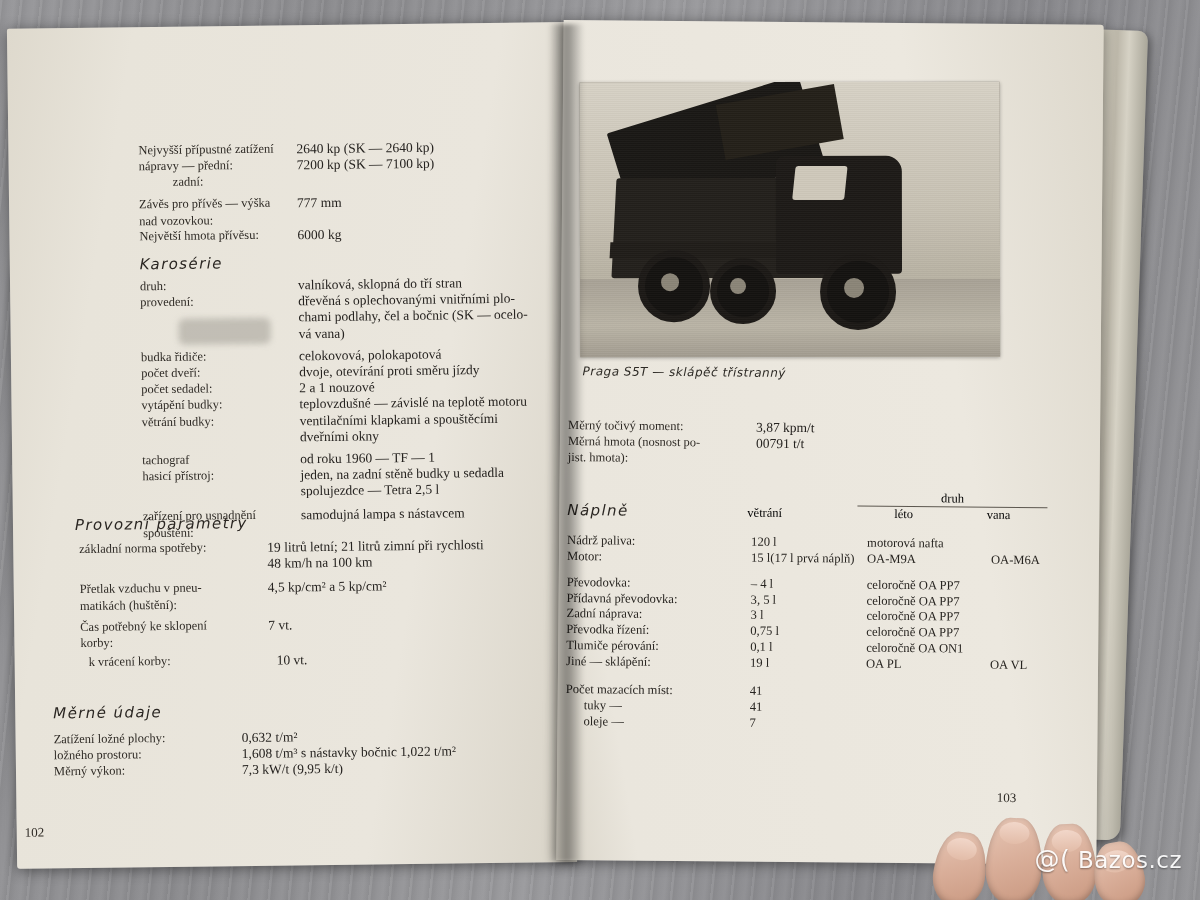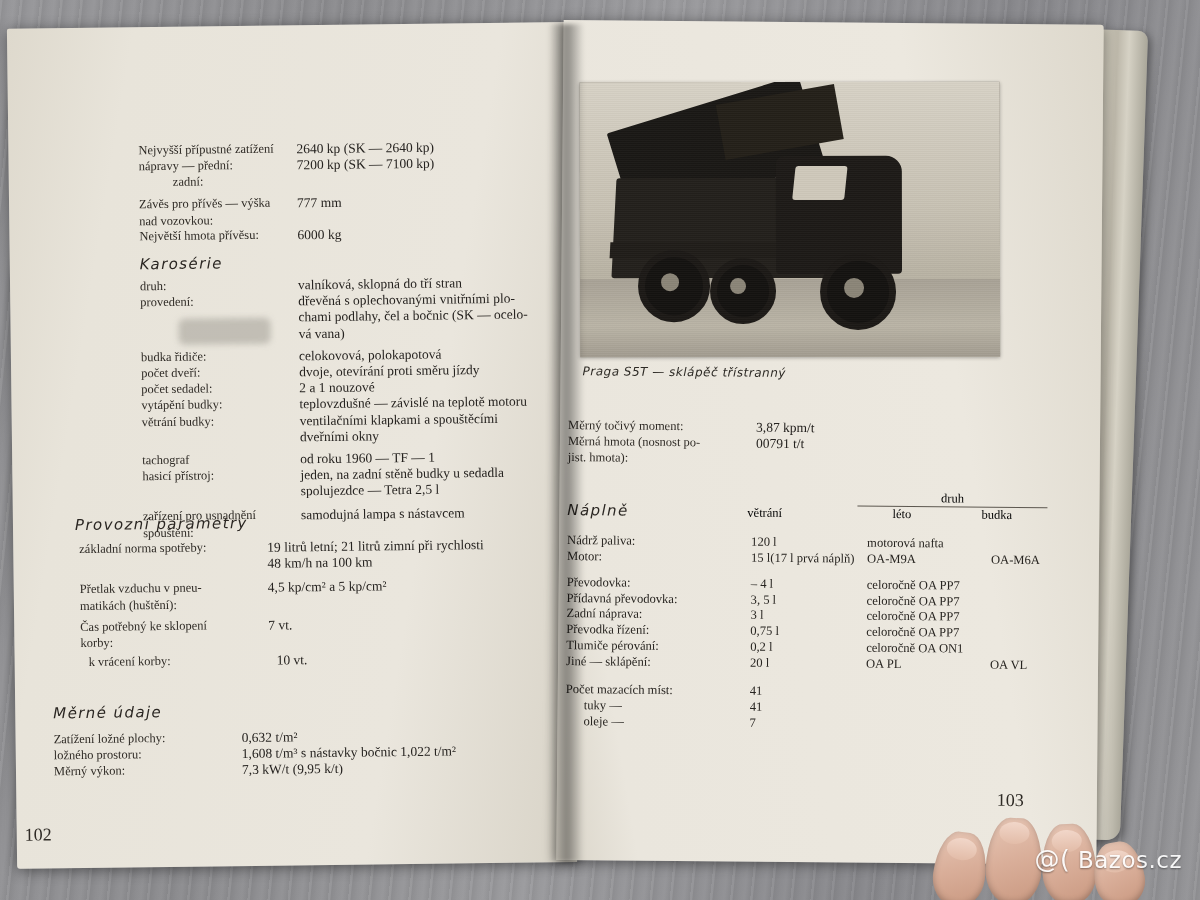--- a/index.html
+++ b/index.html
@@ -67,21 +67,21 @@
   .sec-head{
     font-family:"DejaVu Sans", sans-serif;
     font-style:italic;
     font-size:15px;
     letter-spacing:1.4px;
     color:#2a2622;
   }
   .lbl{font-size:12.5px;color:#2e2a25;font-family:"Liberation Serif",serif;}
   .val{font-size:13.5px;color:#262320;font-family:"Liberation Serif",serif;}
   .row{display:flex;}
-  .folio{font-size:18px;color:#2e2a25;font-family:"Liberation Serif",serif;}
+  .folio{font-size:13px;color:#2e2a25;font-family:"Liberation Serif",serif;}
 
   
   .lp{position:absolute;left:0;top:0;width:560px;height:840px;}
   .blk{position:absolute;}
   .lcol{width:150px;}
   .rcol{margin-left:8px;}
   .tight{line-height:1.2;}
 
   
   .rp{position:absolute;left:0;top:0;width:540px;height:840px;}
@@ -376,21 +376,21 @@
 
       <div class="blk" style="left:8px;top:468px;width:500px;">
         <div class="row" style="align-items:flex-end;">
           <div class="sec-head" style="width:180px;">Náplně</div>
           <div class="hdr-cell" style="width:110px;">větrání</div>
           <div style="width:190px;text-align:center;">
             <div class="hdr-cell">druh</div>
             <div class="rule" style="width:190px;"></div>
             <div class="row" style="justify-content:space-around;">
               <span class="hdr-cell">léto</span>
-              <span class="hdr-cell">budka</span>
+              <span class="hdr-cell">vana</span>
             </div>
           </div>
         </div>
 
         <table class="napl" style="margin-top:14px;width:500px;">
           <tbody>
               <tr>
             <td style="width:180px;">Nádrž paliva:</td>
             <td style="width:112px;">120  l</td>
             <td style="width:120px;">motorová nafta</td>
@@ -420,26 +420,26 @@
             <td>3   l</td>
             <td colspan="2">celoročně OA PP7</td>
           </tr>
           <tr>
             <td>Převodka řízení:</td>
             <td>0,75 l</td>
             <td colspan="2">celoročně OA PP7</td>
           </tr>
           <tr>
             <td>Tlumiče pérování:</td>
-            <td>0,2  l</td>
+            <td>0,1  l</td>
             <td colspan="2">celoročně OA ON1</td>
           </tr>
           <tr>
             <td>Jiné — sklápění:</td>
-            <td>20   l</td>
+            <td>19   l</td>
             <td>OA PL</td>
             <td>OA VL</td>
           </tr>
           <tr style="height:12px;">
                 <td colspan="4"></td>
               </tr>
           <tr>
             <td>Počet mazacích míst:</td>
             <td>41</td>
             <td colspan="2"></td>

